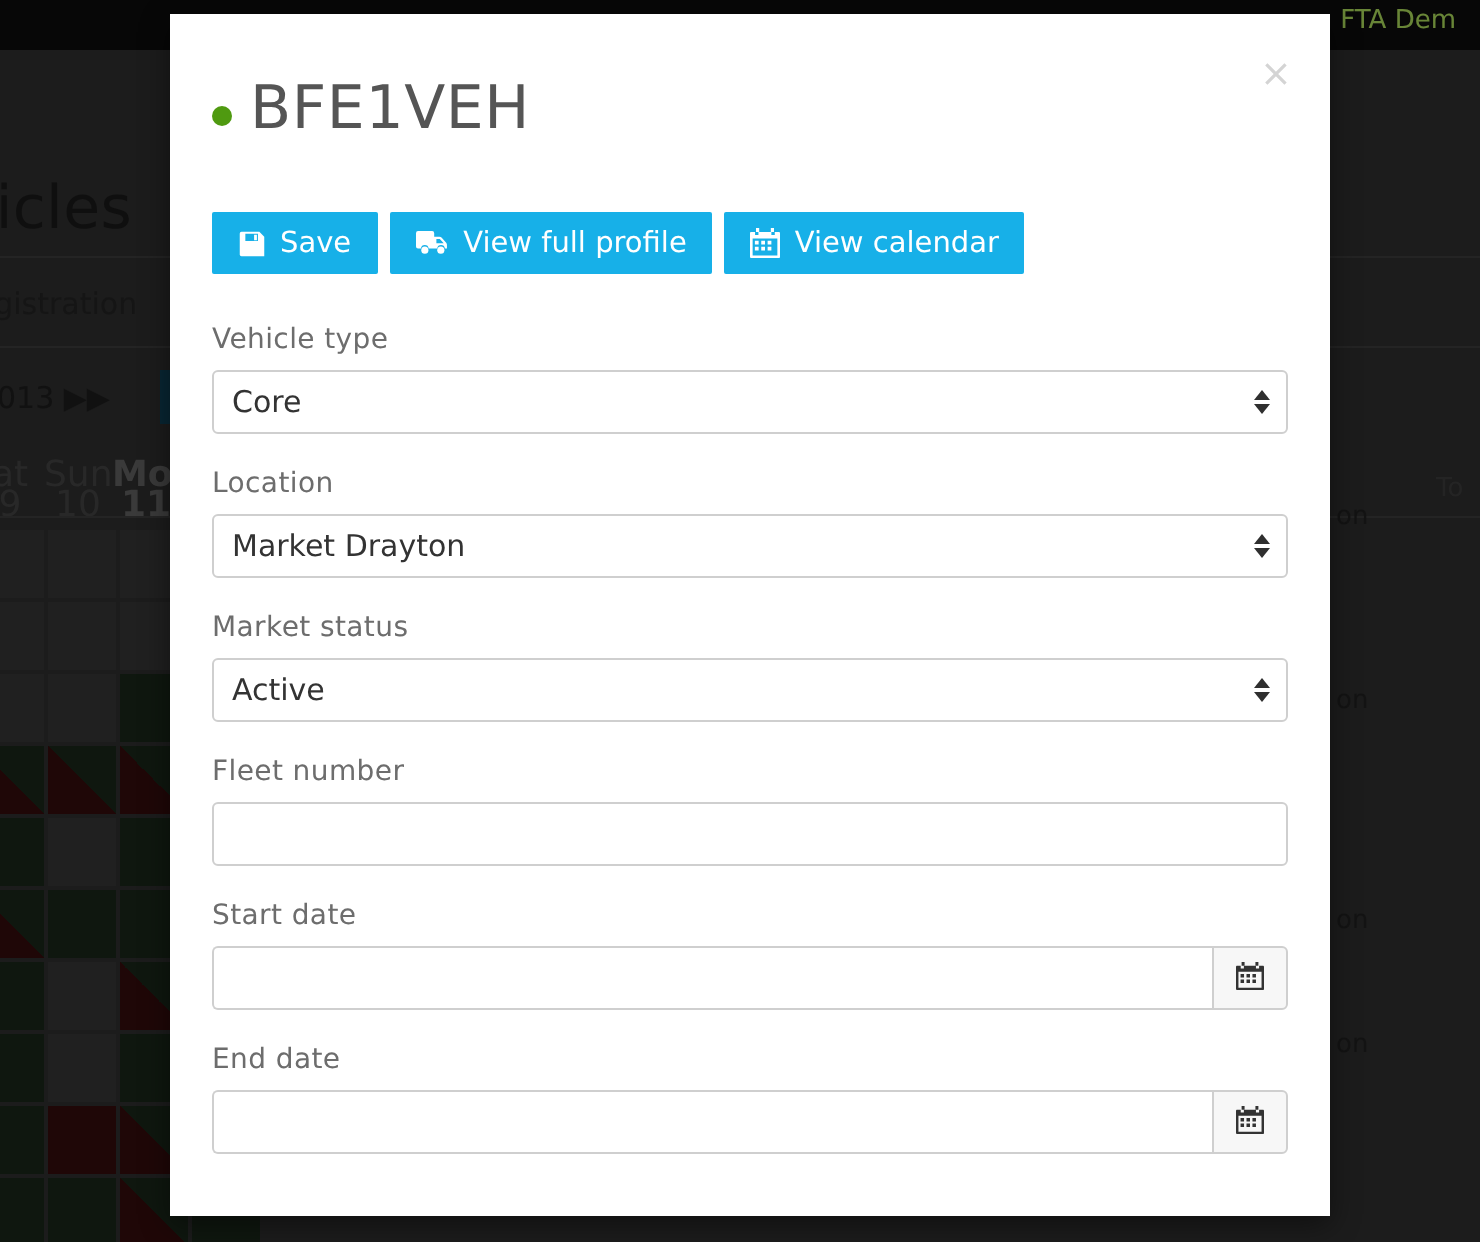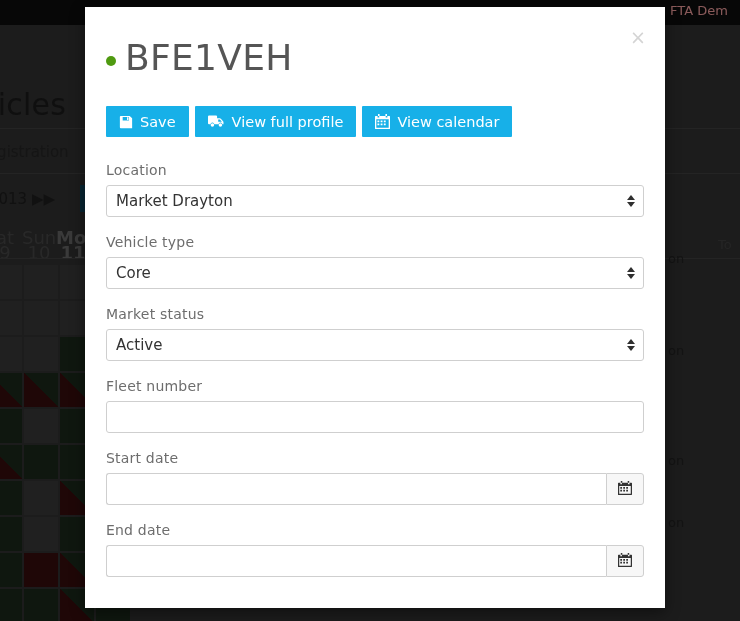--- a/index.html
+++ b/index.html
@@ -19,21 +19,21 @@
     position: absolute; inset: 0;
     background: #333333;
     overflow: hidden;
   }
   .bg-topbar {
     position: absolute; left: 0; top: 0; width: 740px; height: 25px;
     background: #0d0d0d;
   }
   .bg-topbar-title {
     position: absolute; right: 12px; top: 3px;
-    color: #fca5a5; font-size: 13px; white-space: nowrap;
+    color: #bef264; font-size: 13px; white-space: nowrap;
   }
   .bg-page {
     position: absolute; left: 0; top: 25px; width: 740px; height: 596px;
     background: #333333;
   }
   .bg-h1 {
     position: absolute; left: -58px; top: 62px;
     color: #1c1c1c; font-size: 30px; white-space: nowrap;
     letter-spacing: .2px;
   }
@@ -127,21 +127,21 @@
   .modal-title {
     position: absolute; left: 21px; top: 33px;
     display: flex; align-items: center; gap: 9px;
   }
   .title-dot {
     width: 10px; height: 10px; border-radius: 50%;
     background: #4f9a10; display: inline-block;
     margin-top: 6px;
   }
   .title-text {
-    font-size: 36px; color: #555555; line-height: 1;
+    font-size: 30px; color: #555555; line-height: 1;
     letter-spacing: .3px;
     text-align: center;
   }
 
   .btn-row {
     position: absolute; left: 21px; top: 99px;
     display: flex; gap: 6px;
   }
   .btn {
     background: #17b0e8;
@@ -377,37 +377,37 @@
                                  M2.6 10h2v2h-2v-2zm3.4 0h2v2h-2v-2zm3.4 0h2v2h-2v-2z"></path>
           </svg>
         </span>
         <span>View calendar</span>
       </button>
     </div>
 
     <div class="form">
 
       <div class="field">
-        <label>Location</label>
+        <label>Vehicle type</label>
         <div class="control">
           <select>
-            <option>Market Drayton</option>
+            <option>Core</option>
           </select>
           <span class="sel-arrows">
             <i class="up"></i>
               <i class="down"></i>
           </span>
         </div>
       </div>
 
       <div class="field">
-        <label>Vehicle type</label>
+        <label>Location</label>
         <div class="control">
           <select>
-            <option>Core</option>
+            <option>Market Drayton</option>
           </select>
           <span class="sel-arrows">
             <i class="up"></i>
               <i class="down"></i>
           </span>
         </div>
       </div>
 
       <div class="field">
         <label>Market status</label>

